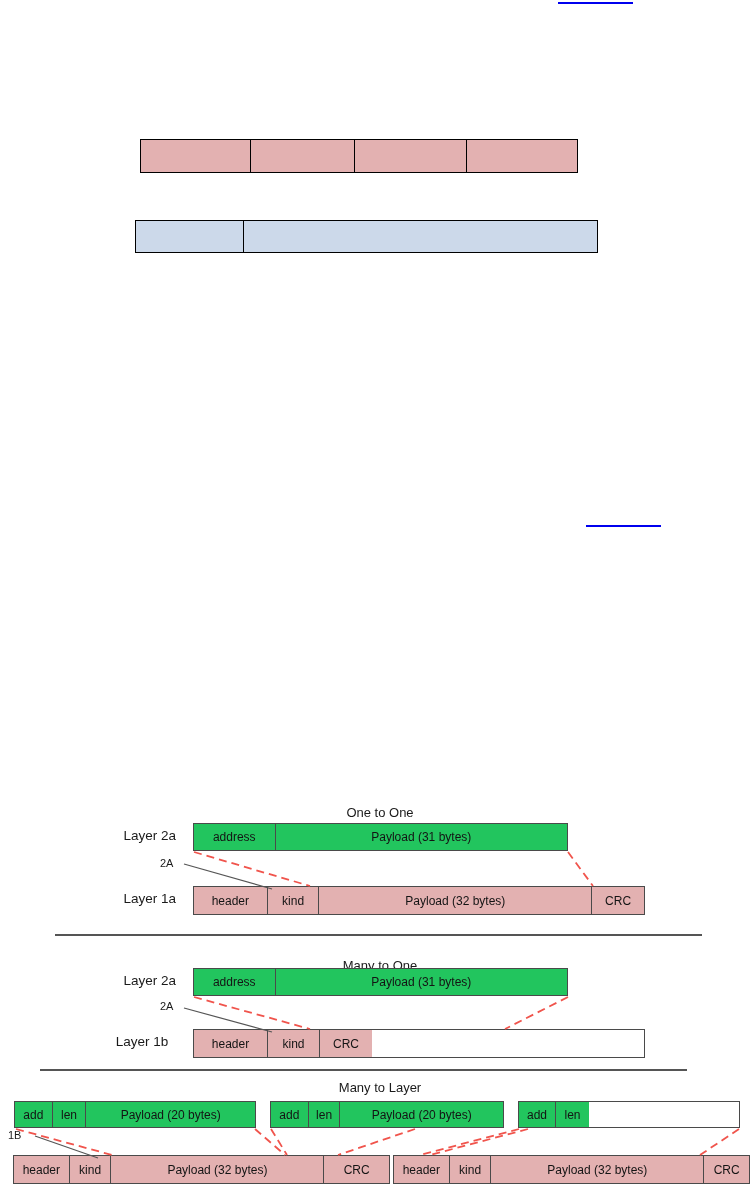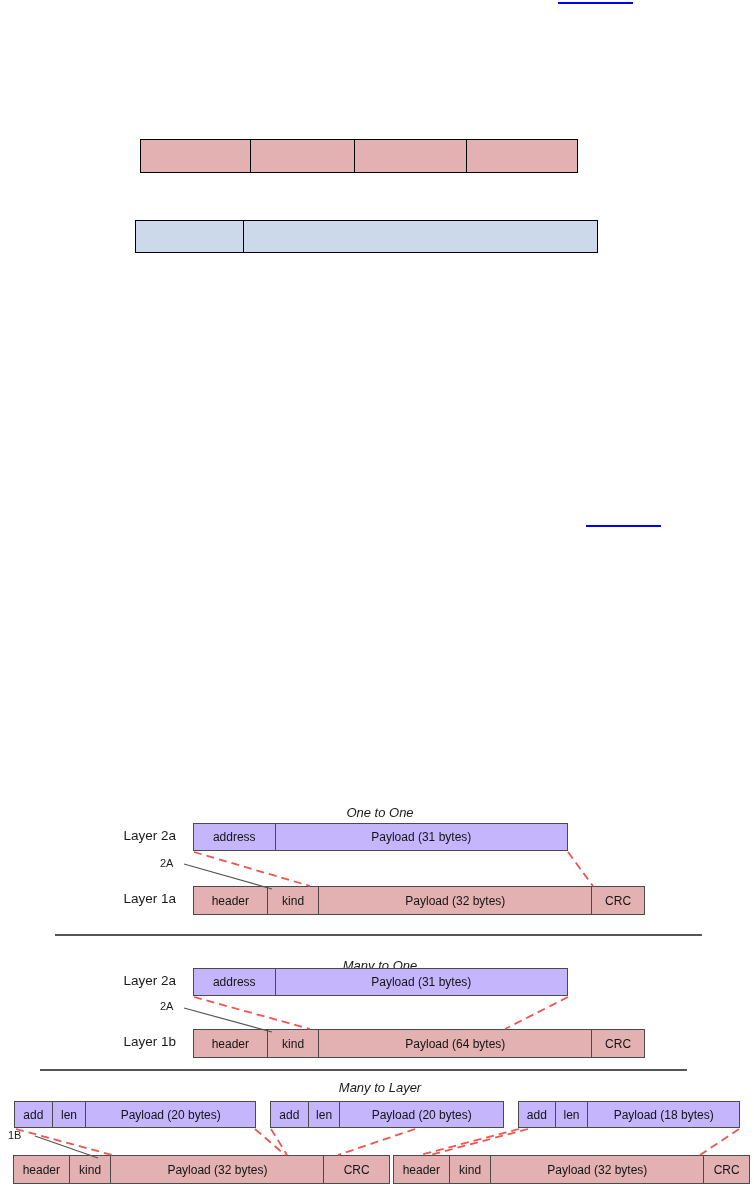--- a/index.html
+++ b/index.html
@@ -43,21 +43,20 @@
   .hsep {
     background: #555555;
     height: 1.5px;
   }
 
   .sect-title {
     font-size: 13px;
     color: #1a1a1a;
     text-align: center;
     white-space: nowrap;
-    font-style: italic;
   }
 
   .layer-label {
     font-size: 13.5px;
     color: #1a1a1a;
     white-space: nowrap;
     text-align: right;
   }
 
   .callout-label {
@@ -78,21 +77,21 @@
     border-right: 1.4px solid #4a4a4a;
     display: flex;
     align-items: center;
     justify-content: center;
     font-size: 12px;
     color: #141414;
     white-space: nowrap;
     overflow: hidden;
   }
   .cell:last-child { border-right: none; }
-  .yellow { background: #c4b5fd; }
+  .yellow { background: #22c55e; }
   .pink   { background: #e3b1b1; }
 
   svg.overlay {
     position: absolute;
     left: 0;
     top: 0;
     width: 754px;
     height: 1193px;
     pointer-events: none;
   }
@@ -141,26 +140,25 @@
 
 <div class="abs layer-label" style="left:108px; top:973px; width:68px;">Layer 2a</div>
 
 <div class="abs strip" style="left:193px; top:968px; width:375px; height:28px;">
   <div class="cell yellow" style="width:82px;">address</div>
   <div class="cell yellow" style="width:293px;">Payload (31 bytes)</div>
 </div>
 
 <div class="abs callout-label" style="left:160px; top:1000px;">2A</div>
 
-<div class="abs layer-label" style="left:108px; top:1034px; width:68px;">Layer 1b</div>
+<div class="abs layer-label" style="left:108px; top:1034px; width:68px;text-align:center;">Layer 1b</div>
 
 <div class="abs strip" style="left:193px; top:1029px; width:452px; height:29px;">
   <div class="cell pink" style="width:74px;">header</div>
   <div class="cell pink" style="width:52px;">kind</div>
-  <div class="cell pink" style="width:274px;">Payload (64 bytes)</div>
   <div class="cell pink" style="width:52px;">CRC</div>
 </div>
 
 <div class="abs hsep" style="left:40px; top:1069px; width:647px;"></div>
 
 <div class="abs sect-title" style="left:280px; top:1080px; width:200px;">Many to Layer</div>
 
 <div class="abs strip" style="left:14px; top:1101px; width:242px; height:27px;">
   <div class="cell yellow" style="width:38px;">add</div>
   <div class="cell yellow" style="width:34px;">len</div>
@@ -169,21 +167,20 @@
 
 <div class="abs strip" style="left:270px; top:1101px; width:234px; height:27px;">
   <div class="cell yellow" style="width:38px;">add</div>
   <div class="cell yellow" style="width:32px;">len</div>
   <div class="cell yellow" style="width:164px;">Payload (20 bytes)</div>
 </div>
 
 <div class="abs strip" style="left:518px; top:1101px; width:222px; height:27px;">
   <div class="cell yellow" style="width:37px;">add</div>
   <div class="cell yellow" style="width:33px;">len</div>
-  <div class="cell yellow" style="width:152px;">Payload (18 bytes)</div>
 </div>
 
 <div class="abs callout-label" style="left:8px; top:1129px;">1B</div>
 
 <div class="abs strip" style="left:13px; top:1155px; width:377px; height:29px;">
   <div class="cell pink" style="width:56px;">header</div>
   <div class="cell pink" style="width:42px;">kind</div>
   <div class="cell pink" style="width:214px;">Payload (32 bytes)</div>
   <div class="cell pink" style="width:65px;">CRC</div>
 </div>

